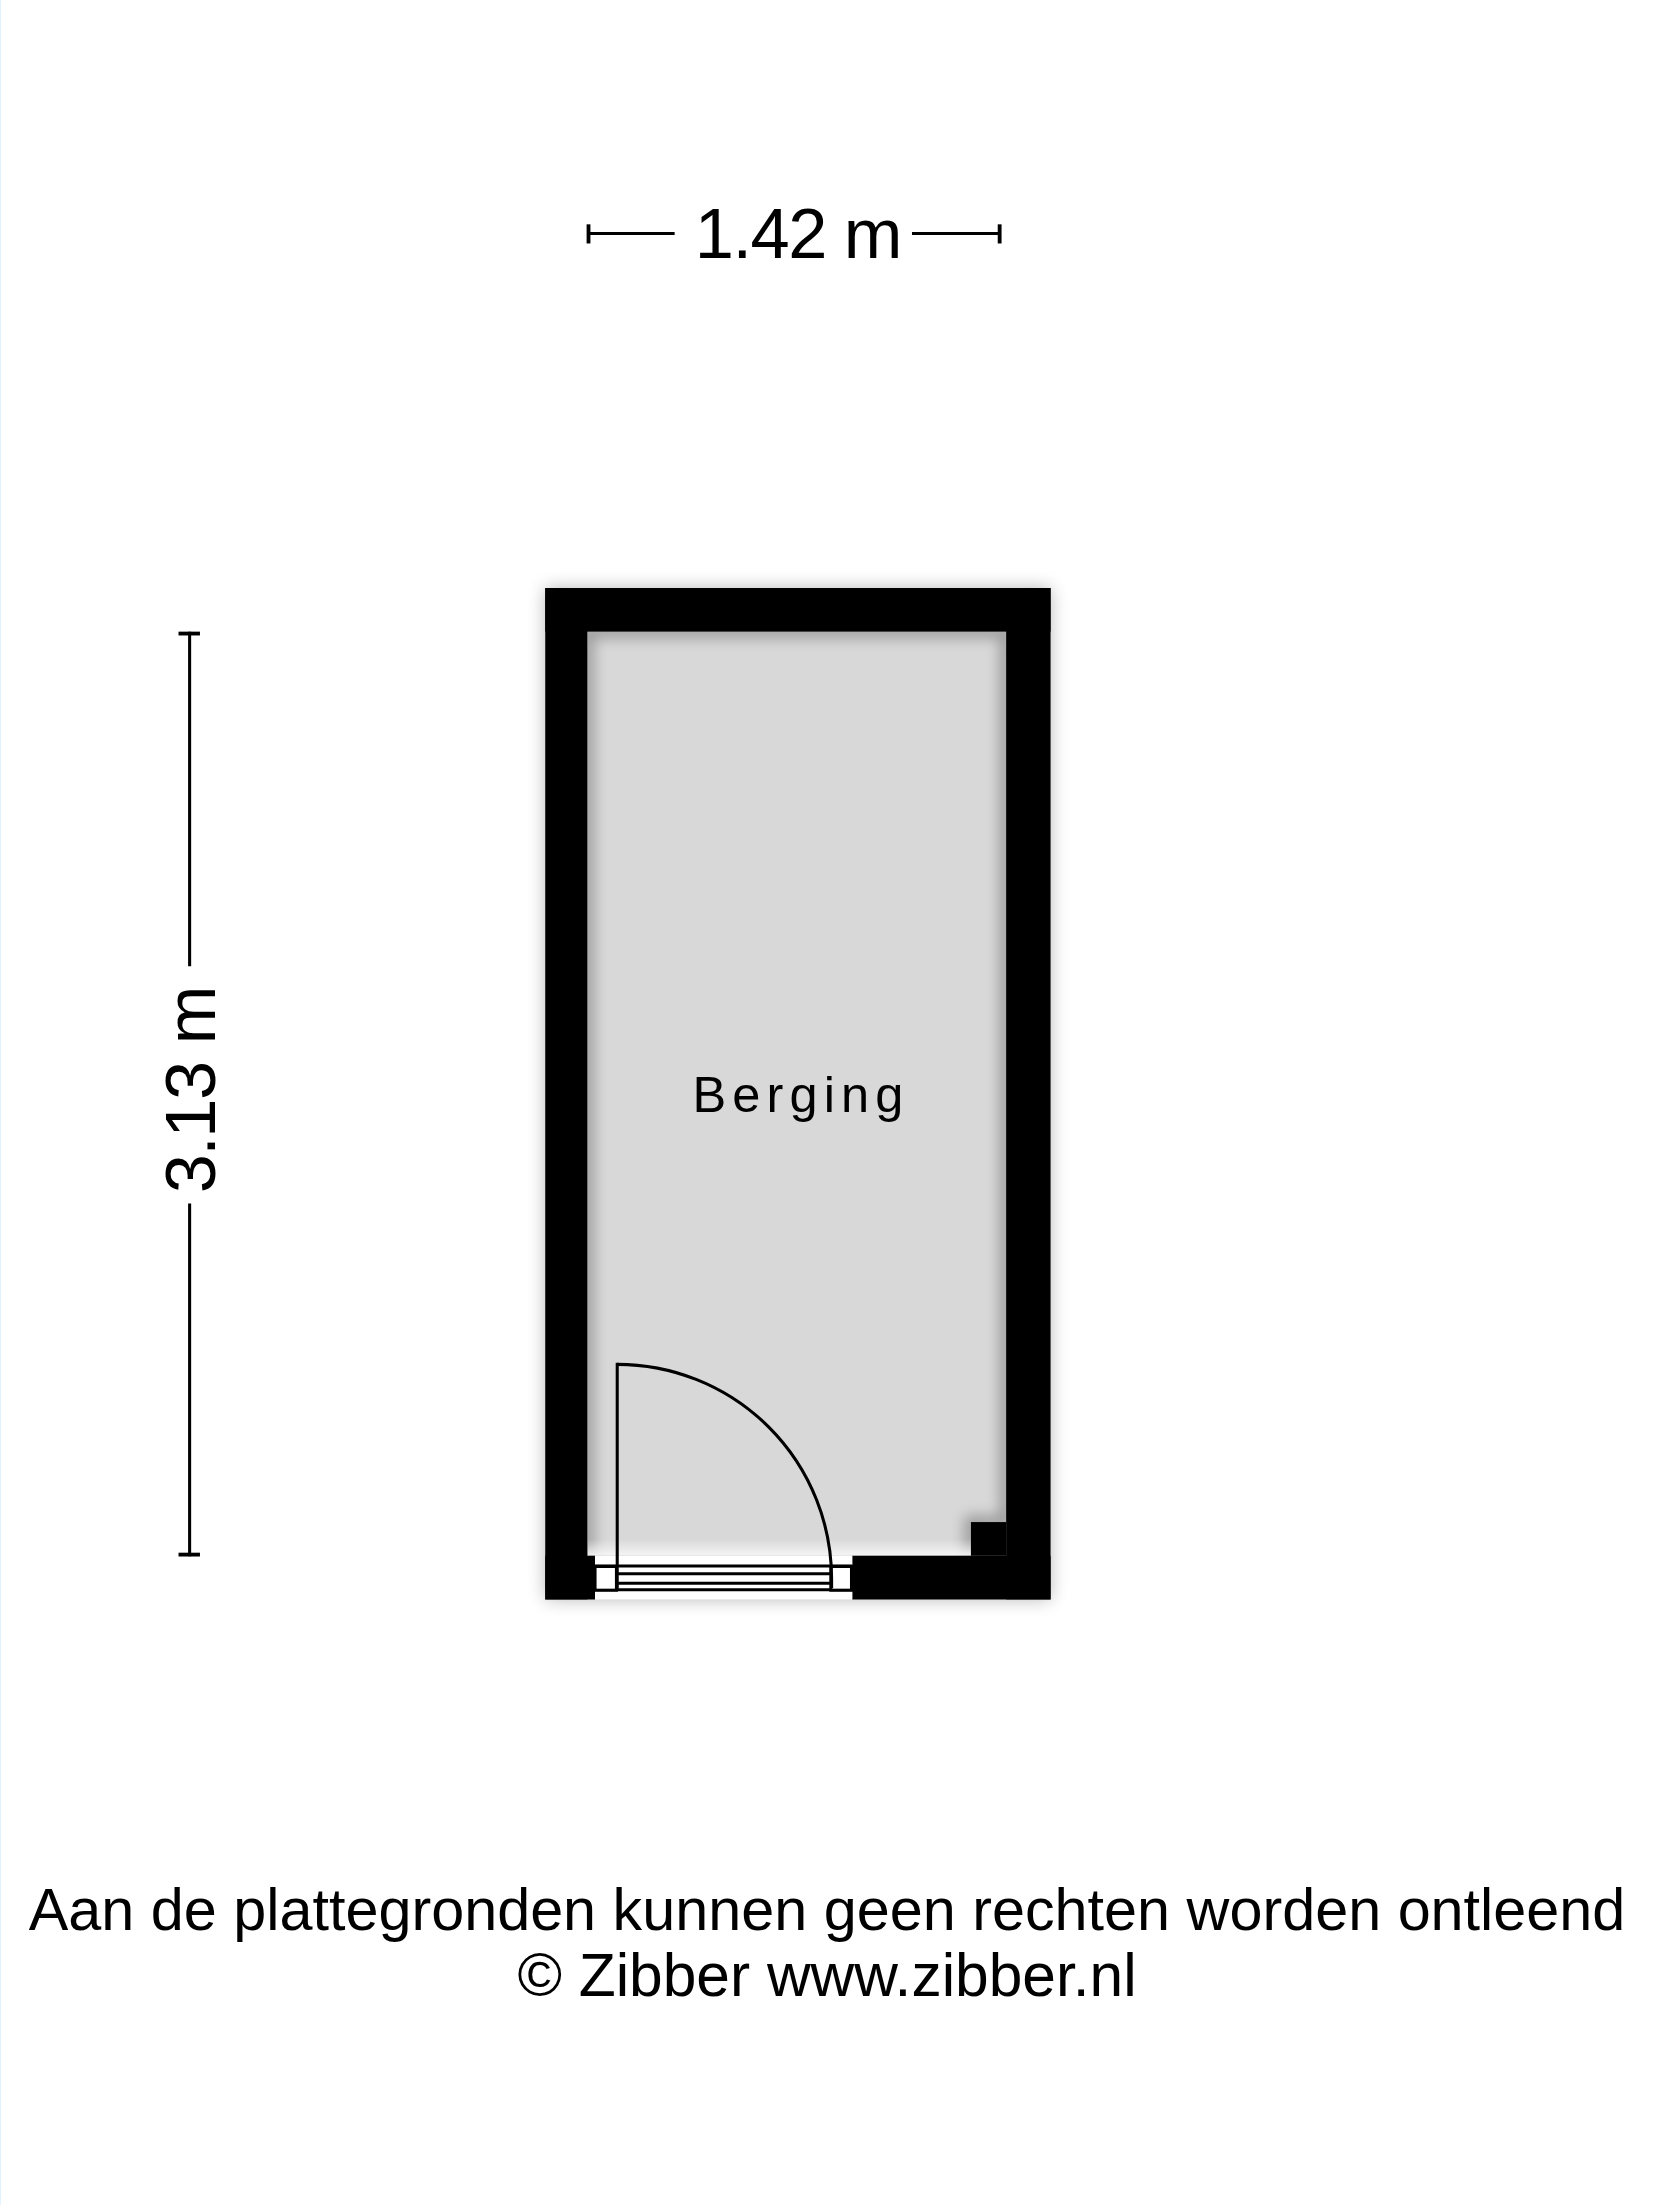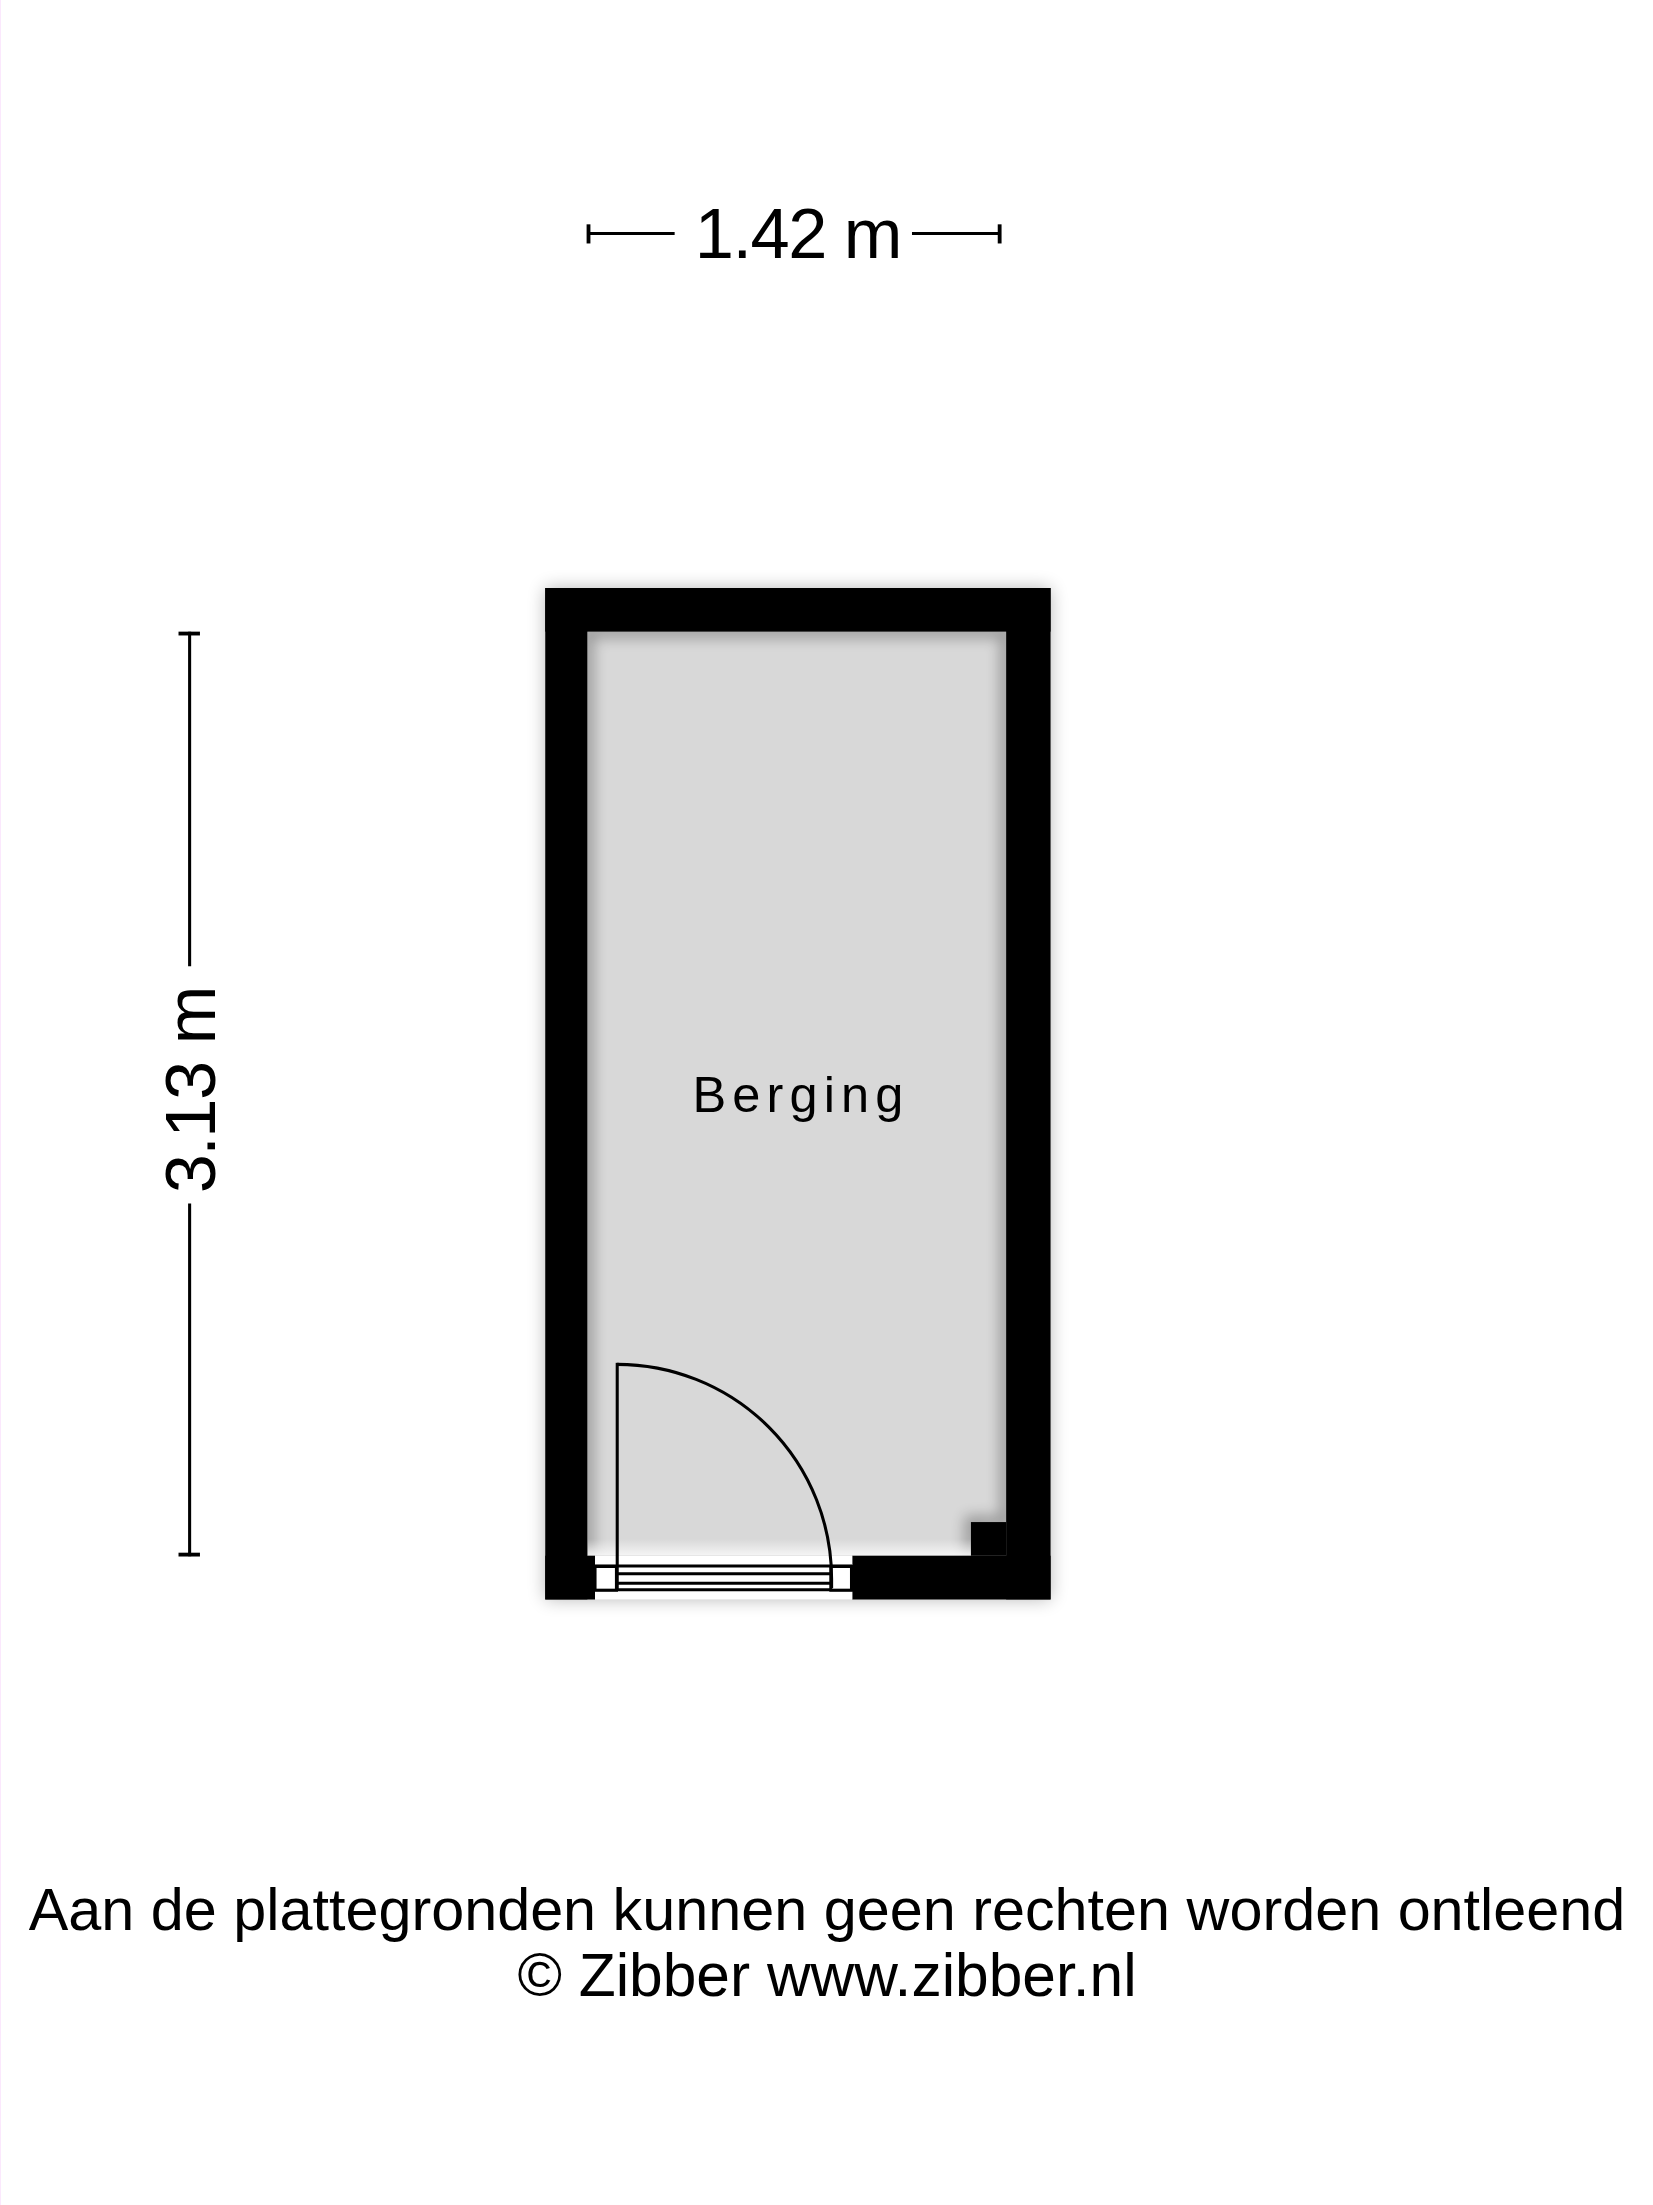--- a/index.html
+++ b/index.html
@@ -1,16 +1,16 @@
 <!DOCTYPE html>
 <html style="font-size:12.3px"><head>
 <meta charset="utf-8">
 <style>
   html,body{margin:0;padding:0;background:#ffffff;}
-  .page{position:relative;width:1654px;height:2205px;background:#d946ef;overflow:hidden;
+  .page{position:relative;width:1654px;height:2205px;background:#0ea5e9;overflow:hidden;
         font-family:"Liberation Sans", sans-serif;}
   svg{display:block;}
 </style>
 </head>
 <body>
 <div class="page">
 <svg width="1654" height="2205" viewBox="0 0 2160 2880" xmlns="http://www.w3.org/2000/svg">
 
   <rect x="0" y="0" width="2160" height="2880" fill="#ffffff"></rect>
 

